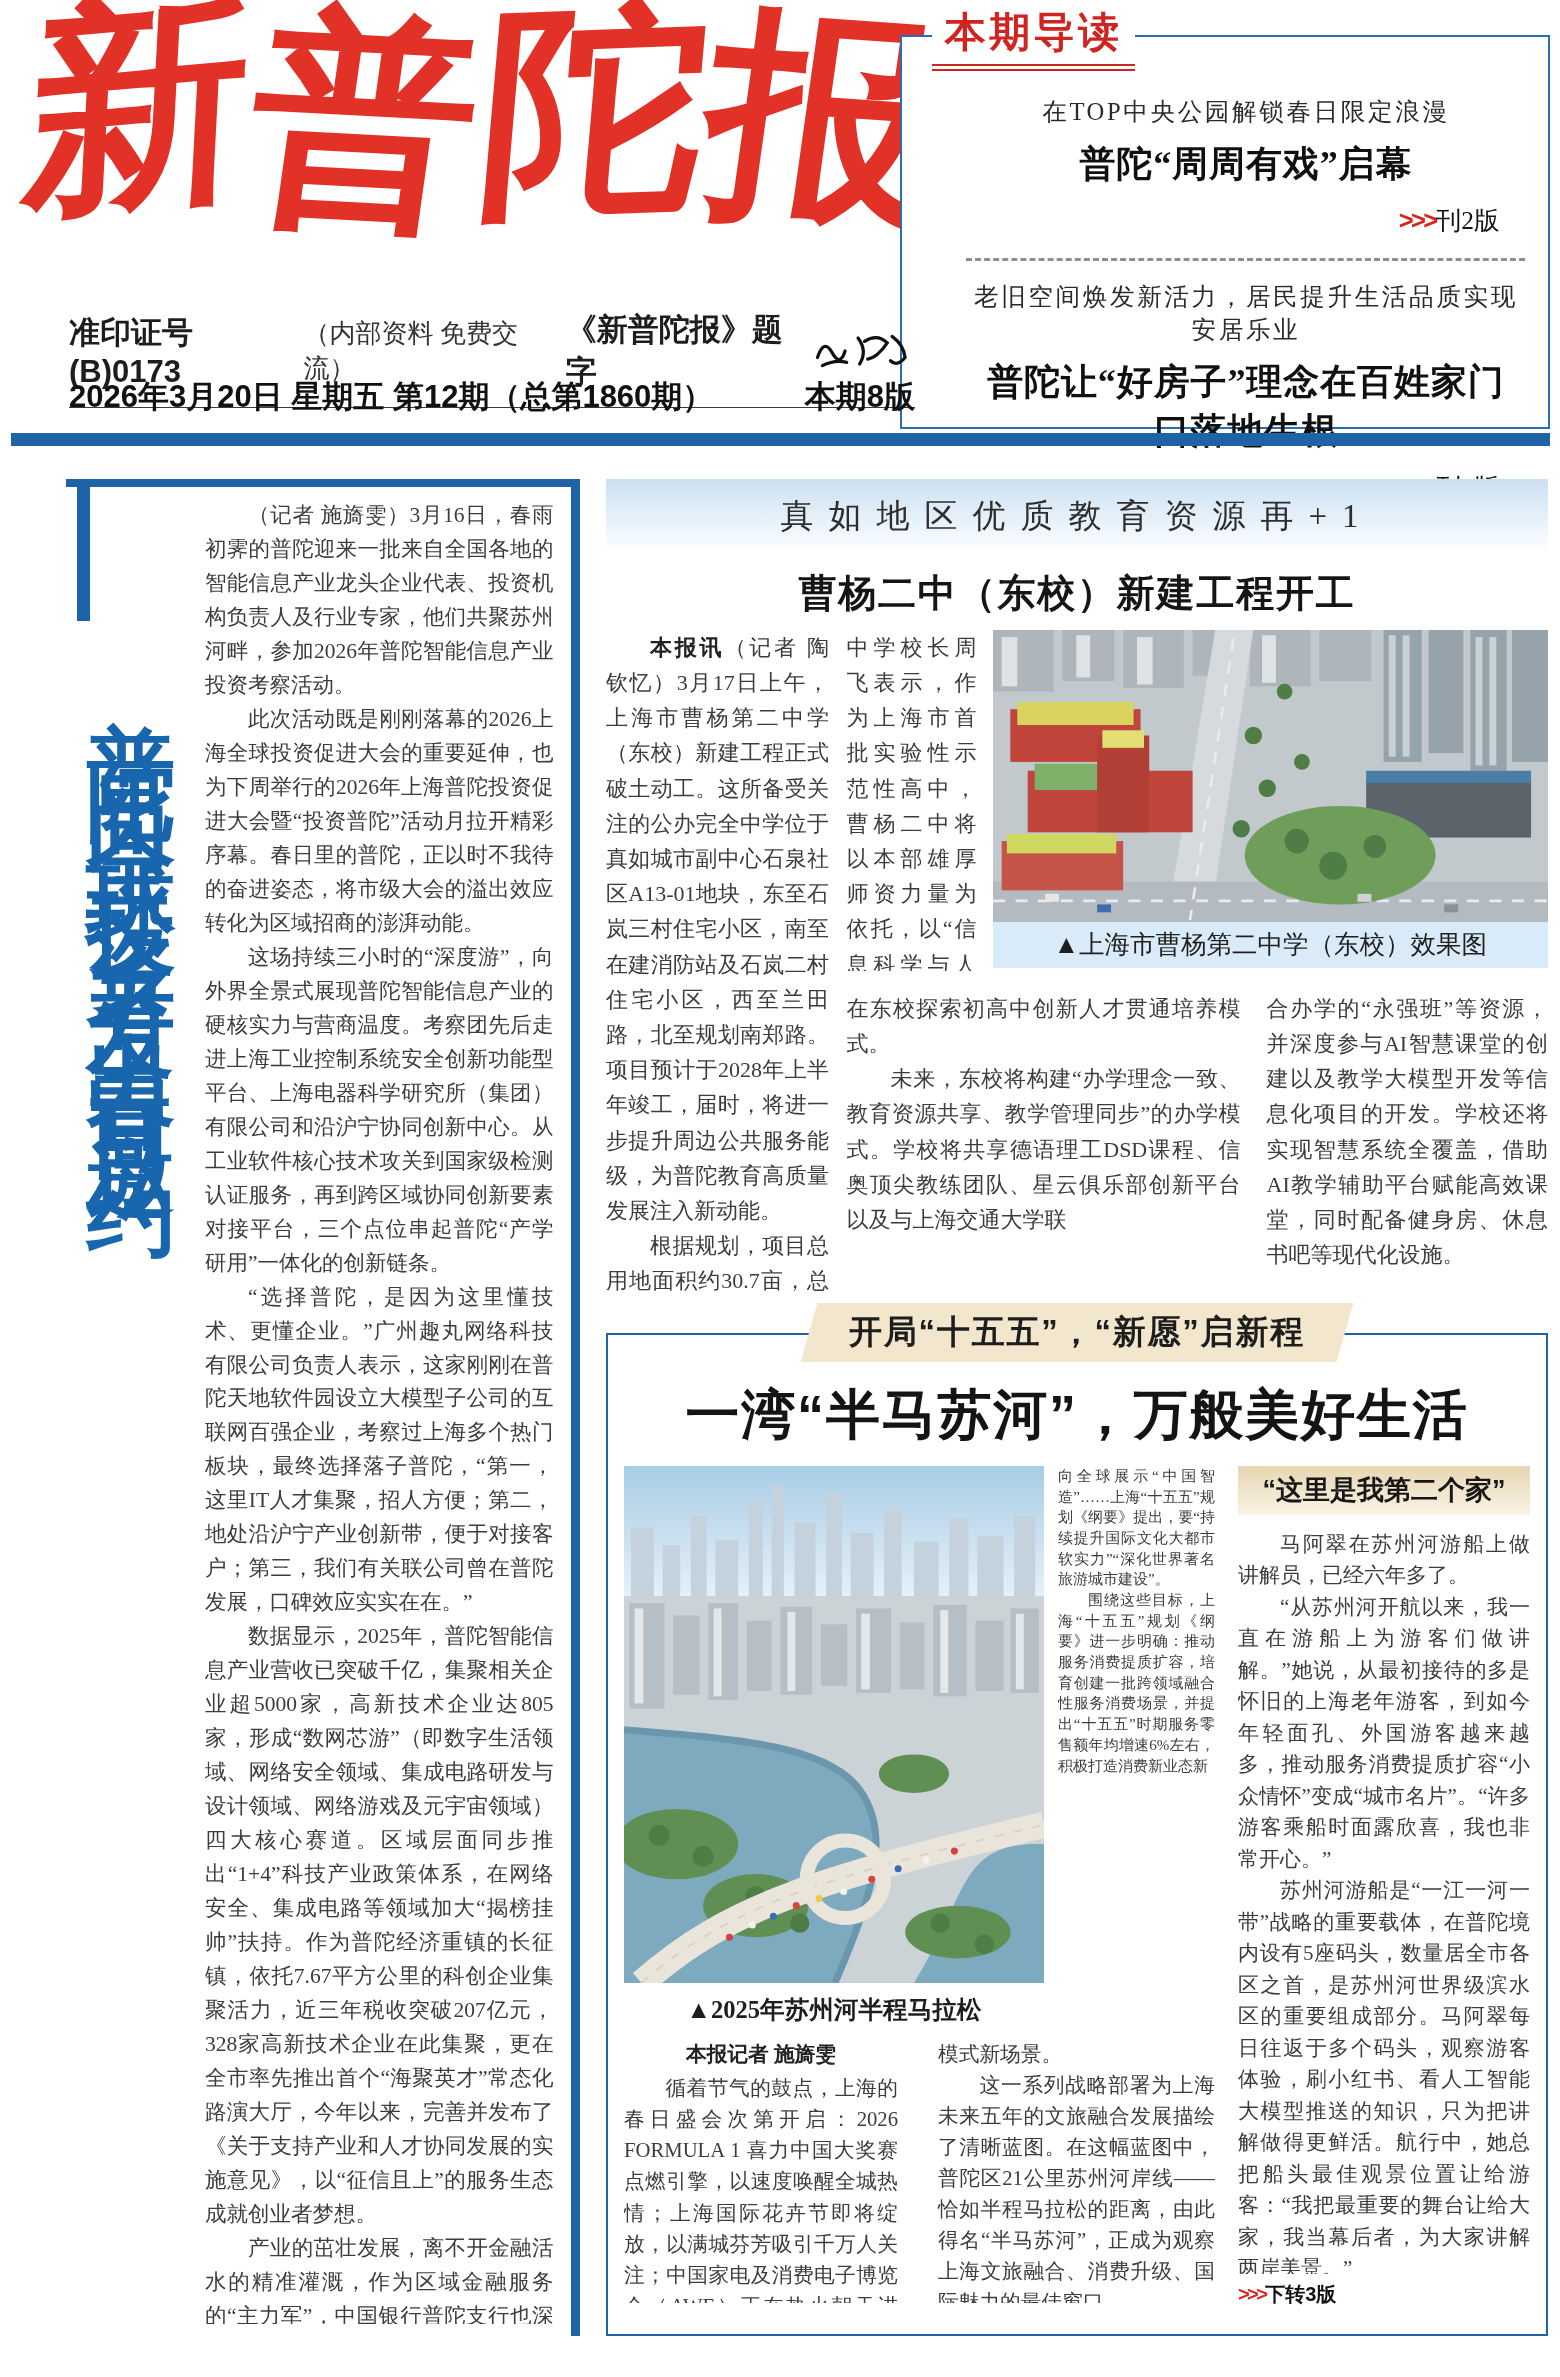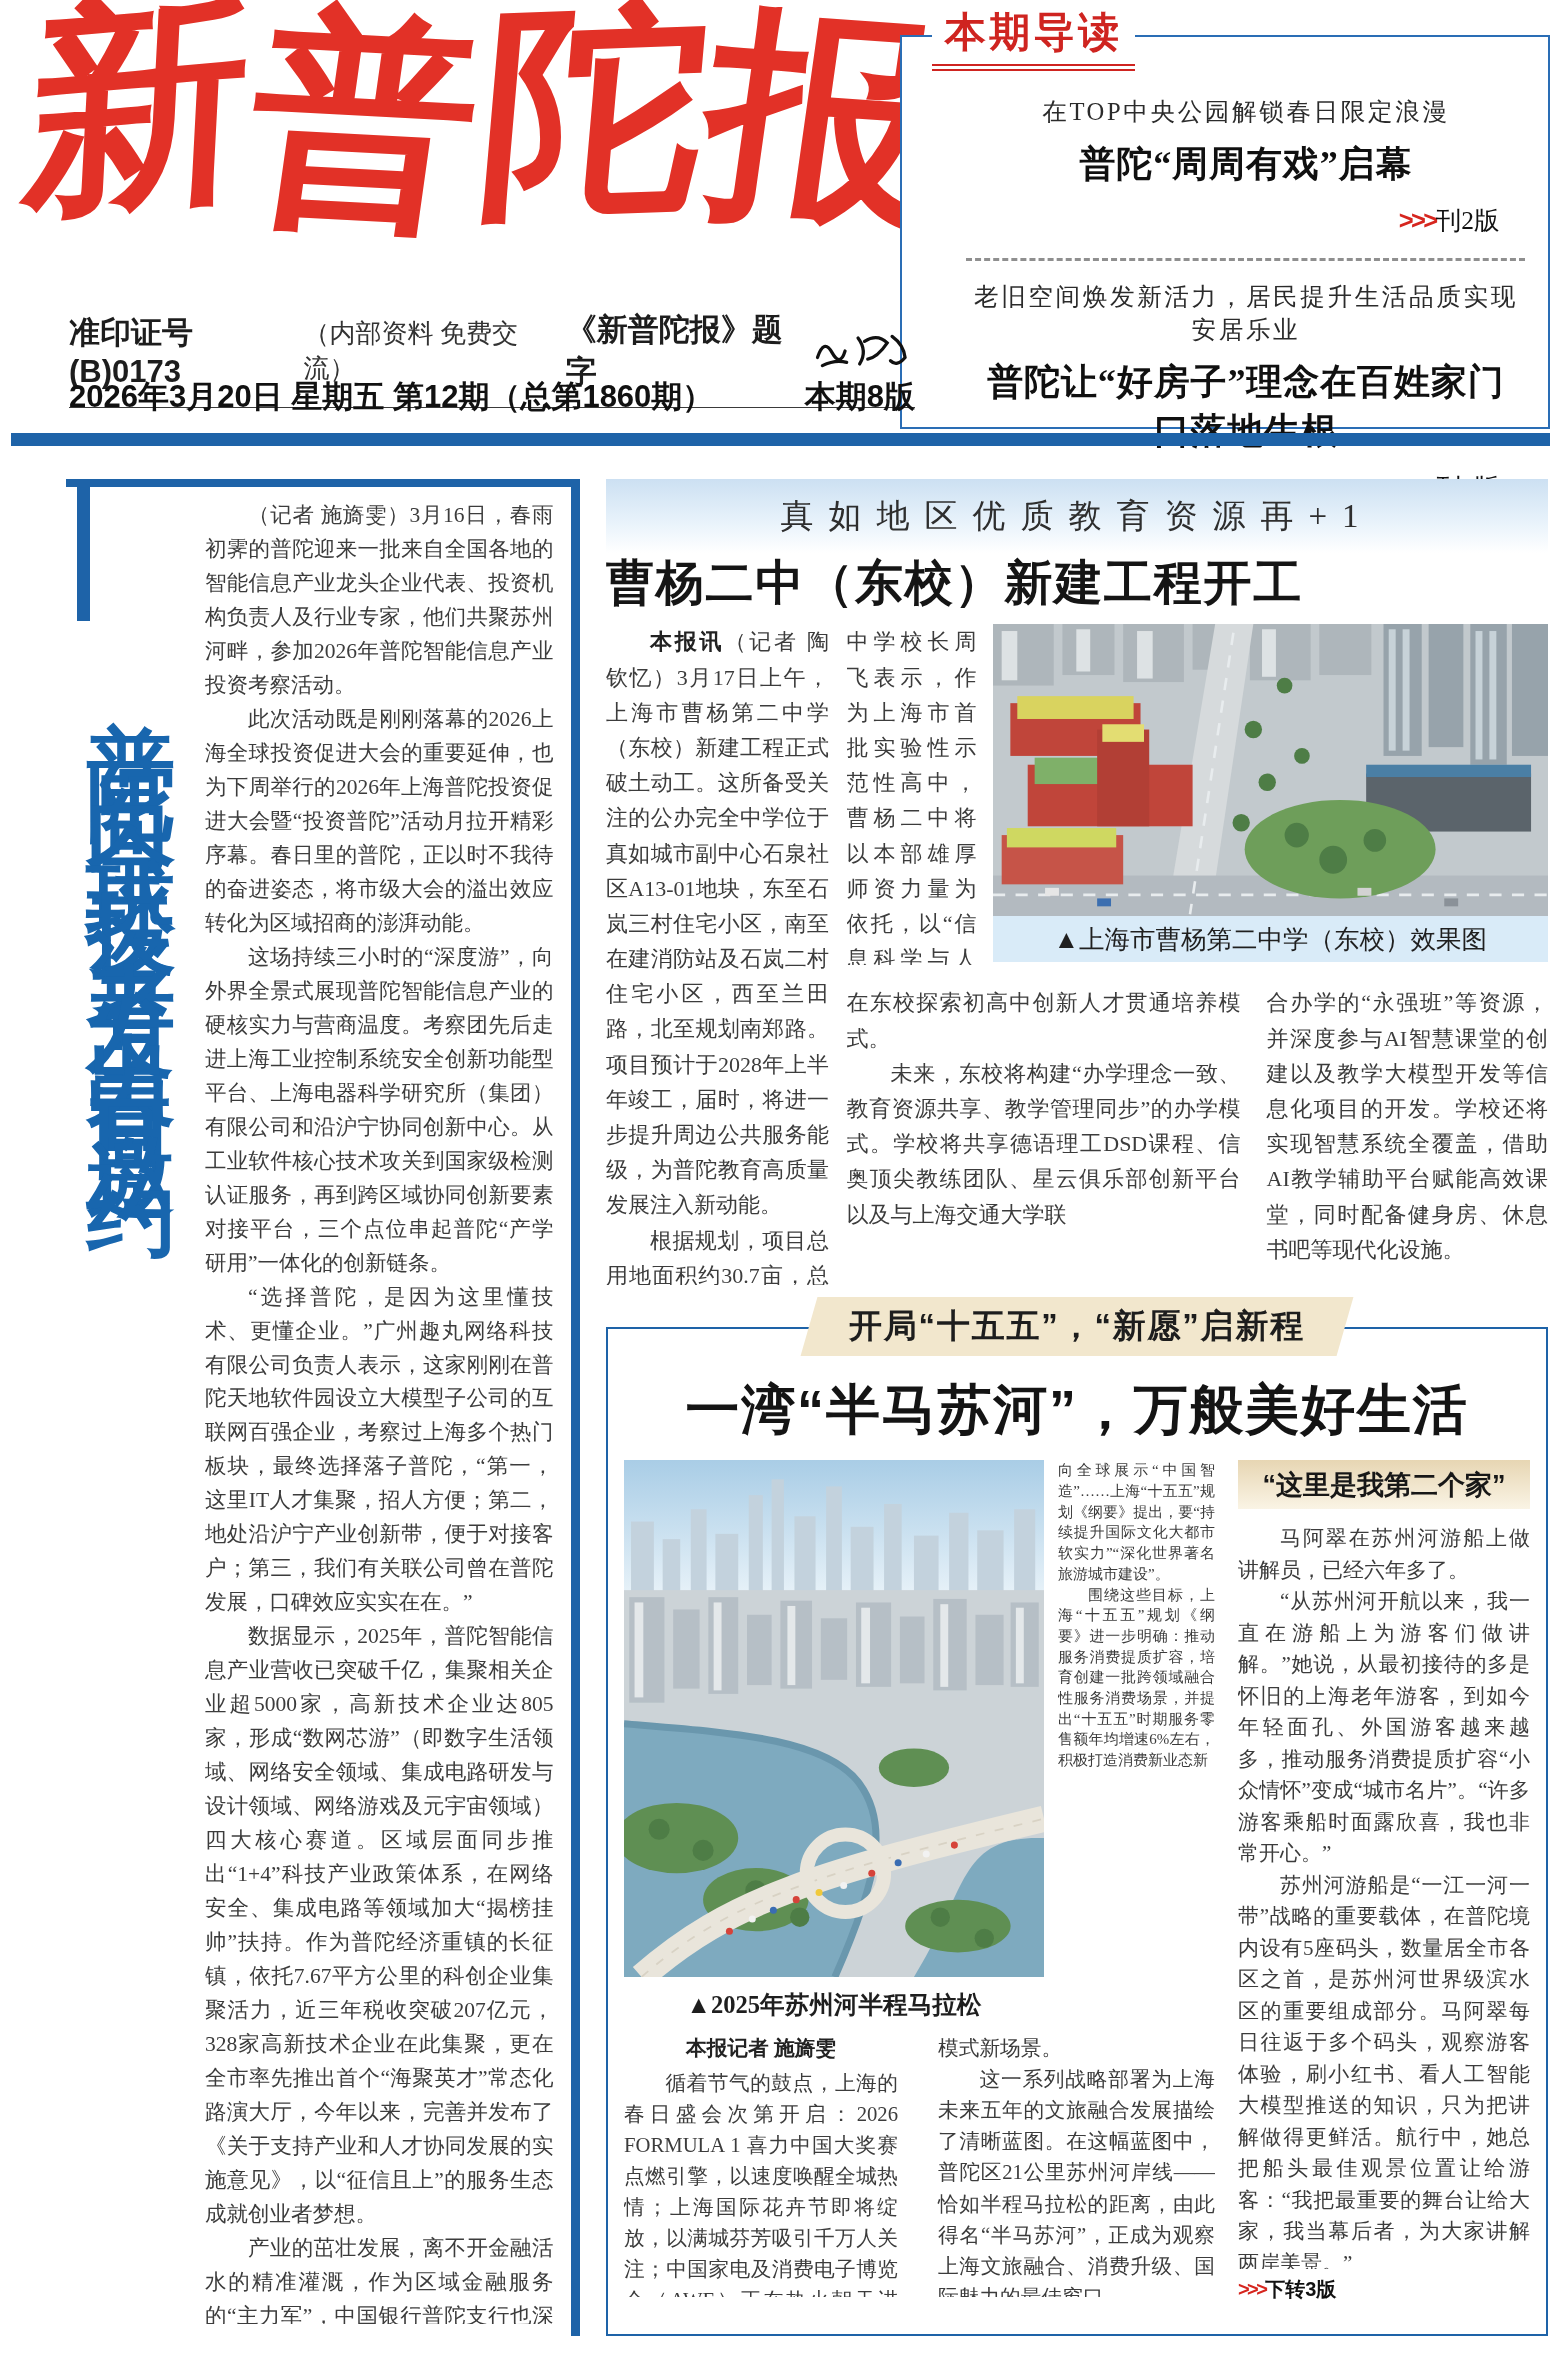--- a/index.html
+++ b/index.html
@@ -47,22 +47,22 @@
     font-family:"Liberation Serif","DejaVu Serif",serif;}
   .left-text{margin-left:139px;height:1825px;overflow:hidden;font-size:21.5px;line-height:1.58;
     text-align:justify;color:#3c3c3c;}
   p{margin:0;text-indent:2em;}
   p.no-indent{text-indent:0;}
   
   .right-col{flex:1;padding-left:26px;box-sizing:border-box;display:flex;flex-direction:column;}
   
   .a2-kicker{height:74px;background:linear-gradient(180deg,#cce0f2 0%,#e9f3fb 60%,#ffffff 100%);
     display:flex;align-items:center;justify-content:center;font-size:33px;letter-spacing:15px;color:#2e2e2e;}
-  .a2-headline{text-align:left;font-size:48px;font-weight:900;font-family:"Liberation Sans",sans-serif;
-    color:#151515;letter-spacing:1.8px;margin:5px 0 16px;line-height:1.05;}
+  .a2-headline{text-align:center;font-size:38px;font-weight:900;font-family:"Liberation Sans",sans-serif;
+    color:#151515;letter-spacing:1.8px;margin:21px 0 16px;line-height:1.05;}
   .a2-body{display:flex;gap:17.6px;height:661px;overflow:hidden;}
   .a2-col1{width:223px;flex:none;overflow:hidden;}
   .a2-right{flex:1;display:flex;flex-direction:column;min-width:0;}
   .a2-row1{display:flex;gap:16px;}
   .a2-col2{width:130px;flex:none;height:341px;overflow:hidden;}
   .photo-a{width:100%;height:292px;display:block;}
   .a2-photo-block{flex:1;min-width:0;}
   .a2-caption{height:46px;background:#d9ebf8;display:flex;align-items:center;justify-content:center;
     font-size:25.5px;color:#1f1f1f;}
   .a2-row2{display:flex;gap:26px;margin-top:20px;flex:1;overflow:hidden;}

